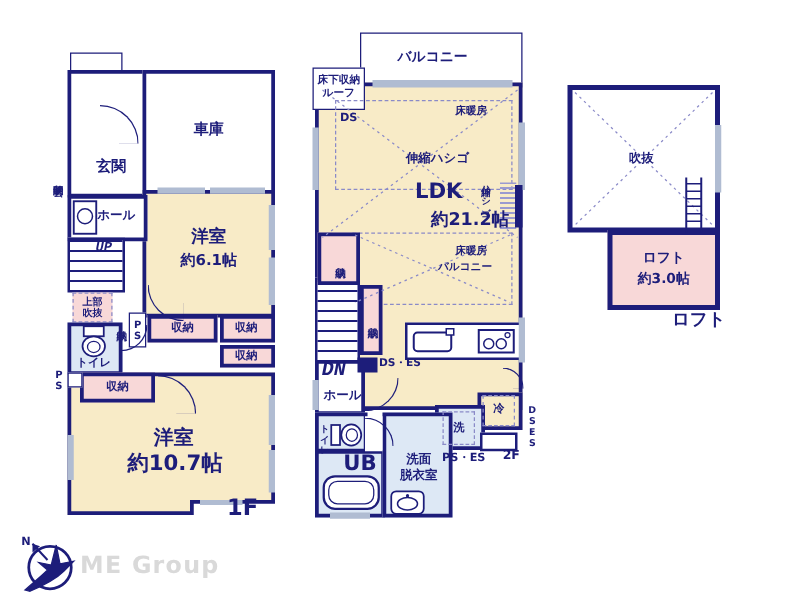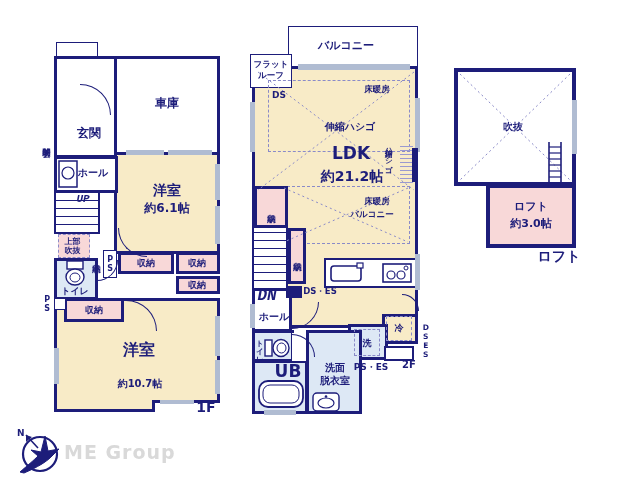--- a/index.html
+++ b/index.html
@@ -11,21 +11,21 @@
        font-family:"DejaVu Sans","Liberation Sans",sans-serif;}
   .canvas{position:relative;width:640px;height:480px;background:#fff;}
   .abs{position:absolute;box-sizing:border-box;}
   .room{position:absolute;box-sizing:border-box;border:3.5px solid var(--wall);}
   .thin{border-width:1.5px;}
   .thick{border-width:4.5px;}
   .white{background:#fff;} .cream{background:var(--cream);}
   .pink{background:var(--pink);} .blue{background:var(--blue);}
   .dashed{border:1.5px dashed var(--dash);}
   .lbl{position:absolute;transform:translate(-50%,-50%);color:var(--wall);
-       font-weight:bold;white-space:nowrap;line-height:1.15;z-index:30;}
+       font-weight:bold;white-space:nowrap;line-height:1.15;text-align:center;z-index:30;}
   .v{writing-mode:vertical-rl;text-orientation:upright;letter-spacing:0px;}
   .wrap2{white-space:normal;width:2.4em;}
   .it{font-style:italic;font-family:Liberation Mono, monospace;}
   .stairs{position:absolute;box-sizing:border-box;border:2.5px solid var(--wall);
        background:#fff repeating-linear-gradient(to bottom,var(--wall) 0 1.5px,transparent 1.5px 8px);}
   .hatch{position:absolute;background:repeating-linear-gradient(to bottom,#9a9ad0 0 1px,transparent 1px 4px);}
   .win{position:absolute;background:var(--window);z-index:20;}
   .wallseg{position:absolute;background:var(--wall);z-index:21;}
   .arc{position:absolute;z-index:15;}
   .arc-tr{border-top:1.5px solid var(--wall);border-right:1.5px solid var(--wall);border-top-right-radius:100%;}
@@ -92,22 +92,22 @@
     <span class="lbl v" style="left:110px;top:264px;font-size:8px;">PS</span>
     <span class="lbl" style="left:75px;top:291px;font-size:9px;">トイレ</span>
     <span class="lbl v" style="left:47px;top:304px;font-size:8px;">PS</span>
     <span class="lbl" style="left:94px;top:310px;font-size:9px;">収納</span>
     <span class="lbl" style="left:146px;top:263px;font-size:9px;">収納</span>
     <span class="lbl" style="left:197px;top:263px;font-size:9px;">収納</span>
     <span class="lbl" style="left:197px;top:285px;font-size:9px;">収納</span>
     <span class="lbl" style="left:167px;top:190px;font-size:14px;">洋室</span>
     <span class="lbl" style="left:167px;top:209px;font-size:12px;">約6.1帖</span>
     <span class="lbl" style="left:139px;top:350px;font-size:16px;">洋室</span>
-    <span class="lbl" style="left:140px;top:384px;font-size:10px;">約10.7帖</span>
-    <span class="lbl" style="left:206px;top:407px;font-size:14px;">1F</span>
+    <span class="lbl" style="left:140px;top:372px;font-size:17px;">約10.7帖</span>
+    <span class="lbl" style="left:194px;top:407px;font-size:18px;">1F</span>
   </div>
 
   <div>
     <div class="room thin white" style="left:288px;top:26px;width:130px;height:44px;"></div>
     <div class="room cream" style="left:252px;top:66px;width:166px;height:262px;"></div>
     <div class="room thin white" style="left:250px;top:54px;width:42px;height:34px;"></div>
     <div class="room cream" style="left:382px;top:314px;width:36px;height:30px;"></div>
 
     <div class="abs dashed" style="left:268px;top:80px;width:142px;height:72px;"></div>
     <div class="abs dashed" style="left:282px;top:186px;width:128px;height:58px;"></div>
@@ -169,27 +169,27 @@
     <div class="arc arc-tr" style="left:402px;top:294px;width:16px;height:16px;"></div>
 
     <div class="win" style="left:298px;top:64px;width:112px;height:6px;"></div>
     <div class="win" style="left:250px;top:102px;width:5px;height:50px;"></div>
     <div class="win" style="left:415px;top:98px;width:5px;height:54px;"></div>
     <div class="win" style="left:415px;top:254px;width:5px;height:36px;"></div>
     <div class="win" style="left:250px;top:304px;width:5px;height:24px;"></div>
     <div class="win" style="left:264px;top:410px;width:32px;height:5px;"></div>
 
     <span class="lbl" style="left:346px;top:46px;font-size:11px;">バルコニー</span>
-    <span class="lbl" style="left:271px;top:65px;font-size:8.5px;">フラット</span>
+    <span class="lbl" style="left:271px;top:65px;font-size:8.5px;">床下収納</span>
     <span class="lbl" style="left:271px;top:76px;font-size:8.5px;">ルーフ</span>
     <span class="lbl" style="left:279px;top:95px;font-size:9px;">DS</span>
     <span class="lbl" style="left:377px;top:90px;font-size:8.5px;">床暖房</span>
     <span class="lbl" style="left:350px;top:127px;font-size:10px;">伸縮ハシゴ</span>
     <span class="lbl" style="left:351px;top:154px;font-size:17px;">LDK</span>
-    <span class="lbl" style="left:352px;top:176px;font-size:14px;">約21.2帖</span>
+    <span class="lbl" style="left:376px;top:176px;font-size:14px;">約21.2帖</span>
     <span class="lbl v" style="left:388px;top:156px;font-size:7.5px;">伸縮ハシゴ</span>
     <span class="lbl" style="left:377px;top:202px;font-size:8.5px;">床暖房</span>
     <span class="lbl" style="left:372px;top:215px;font-size:8.5px;">バルコニー</span>
     <span class="lbl v" style="left:271px;top:207px;font-size:8.5px;">収納</span>
     <span class="lbl v" style="left:297px;top:255px;font-size:8.5px;">収納</span>
     <span class="lbl" style="left:320px;top:292px;font-size:8.5px;">DS・ES</span>
     <span class="lbl it" style="left:267px;top:296px;font-size:16px;">DN</span>
     <span class="lbl" style="left:274px;top:317px;font-size:10px;">ホール</span>
     <span class="lbl v" style="left:259px;top:347px;font-size:7.5px;">トイレ</span>
     <span class="lbl" style="left:288px;top:372px;font-size:17px;">UB</span>

